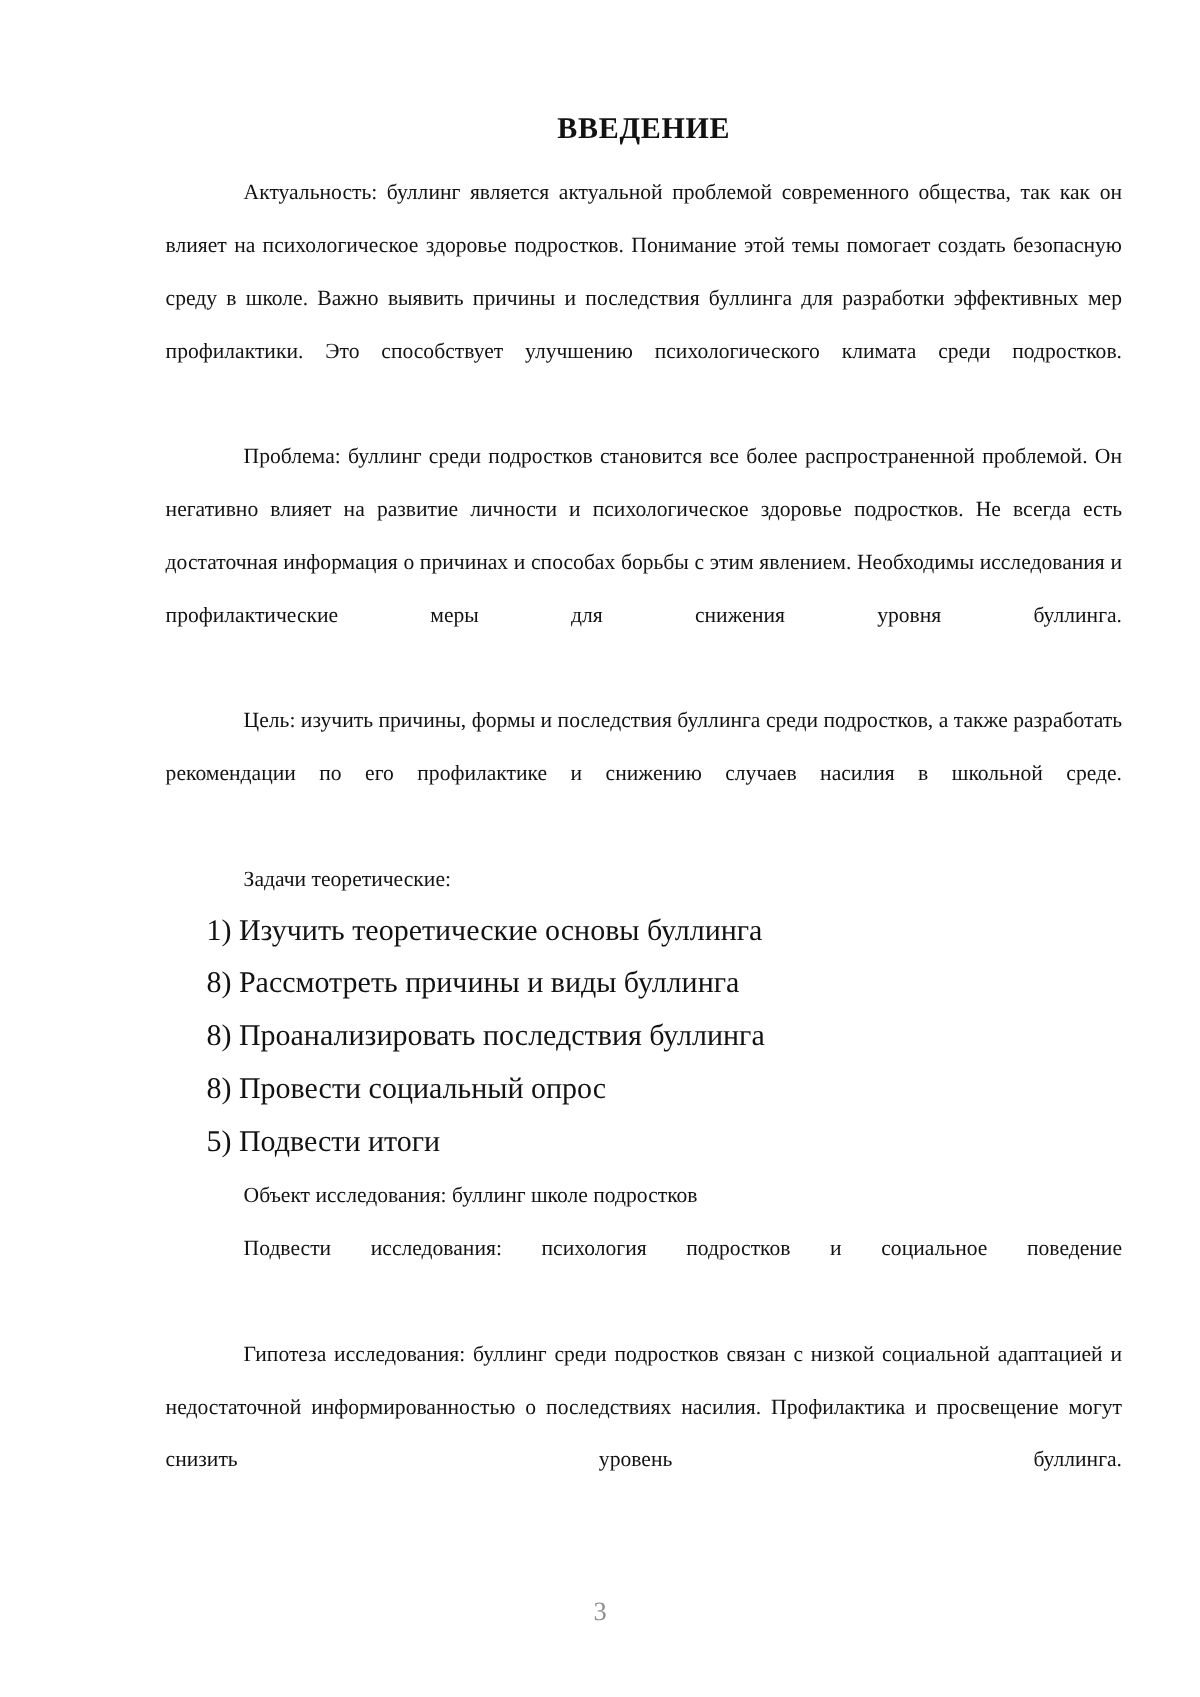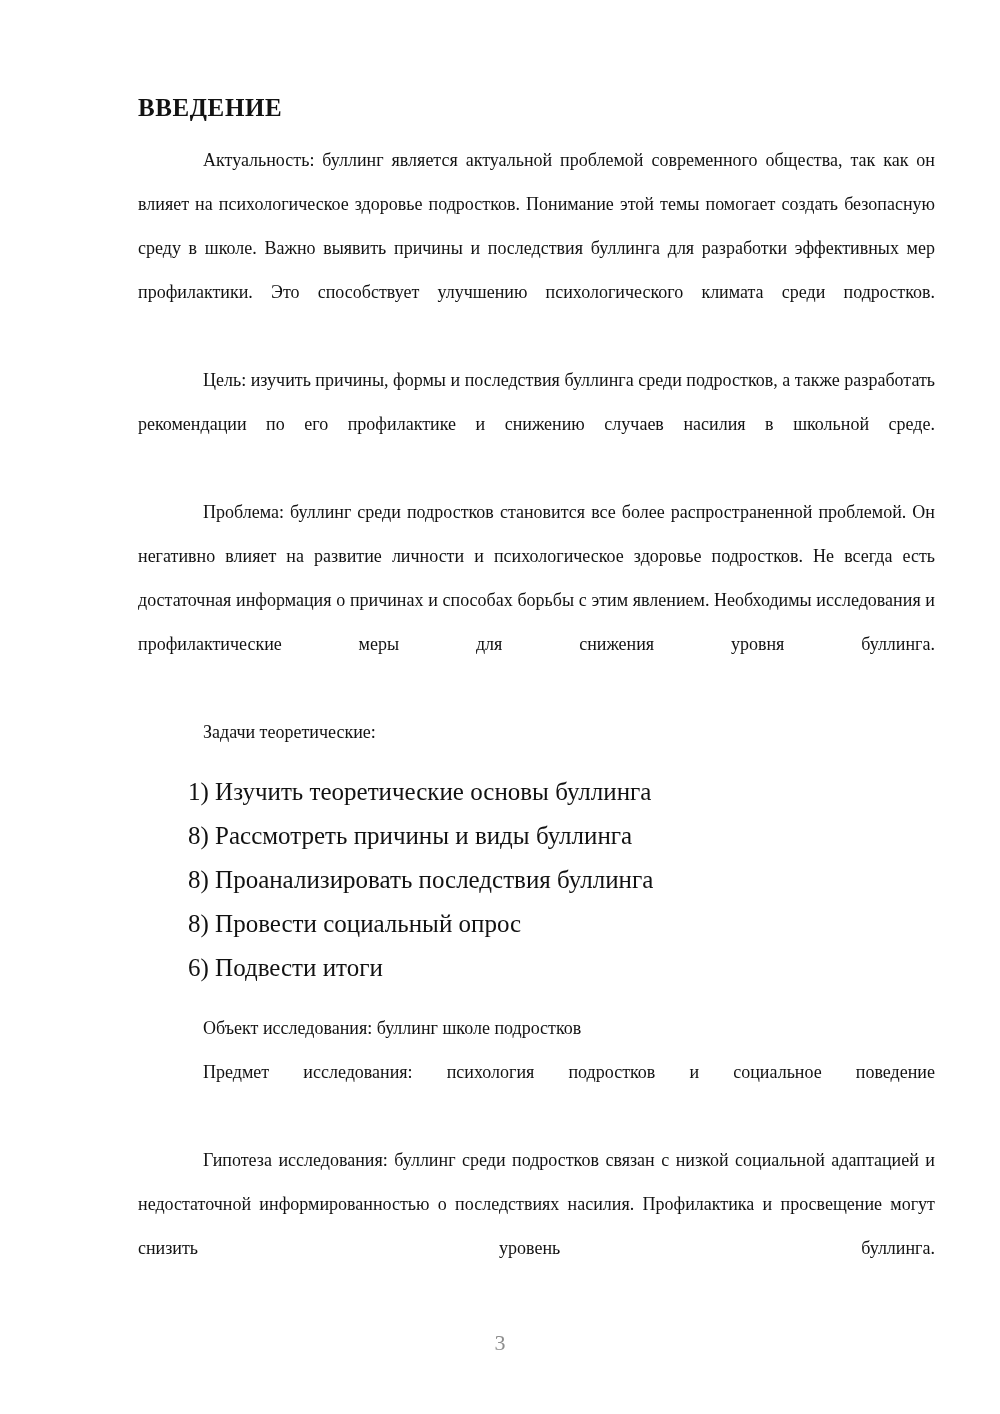--- a/index.html
+++ b/index.html
@@ -24,21 +24,21 @@
   .content {
     position: absolute;
     left: 138px;
     top: 86px;
     width: 797px;
   }
 
   .doc-title {
     font-size: 25px;
     font-weight: bold;
-    text-align: left;
+    text-align: center;
     letter-spacing: 0.6px;
     line-height: 44px;
     margin: 0 0 8px 0;
   }
 
   .para {
     font-size: 18px;
     line-height: 44px;
     text-align: justify;
     text-justify: inter-word;
@@ -53,21 +53,21 @@
     display: inline-block;
     width: 100%;
   }
 
   .para.no-stretch::after {
     content: none;
   }
 
   .list {
     list-style: none;
-    margin: 16px;
+    margin: 0;
     padding: 0;
   }
 
   .list-item {
     font-size: 25px;
     line-height: 44px;
     text-align: left;
     padding-left: 34px;
     margin: 0;
     white-space: nowrap;
@@ -89,37 +89,37 @@
 <body>
 
 <div class="page">
 
   <div class="content">
 
     <h1 class="doc-title">ВВЕДЕНИЕ</h1>
 
     <p class="para">Актуальность: буллинг является актуальной проблемой современного общества, так как он влияет на психологическое здоровье подростков. Понимание этой темы помогает создать безопасную среду в школе. Важно выявить причины и последствия буллинга для разработки эффективных мер профилактики. Это способствует улучшению психологического климата среди подростков.</p>
 
+    <p class="para">Проблема: буллинг среди подростков становится все более распространенной проблемой. Он негативно влияет на развитие личности и психологическое здоровье подростков. Не всегда есть достаточная информация о причинах и способах борьбы с этим явлением. Необходимы исследования и профилактические меры для снижения уровня буллинга.</p>
+
     <p class="para">Цель: изучить причины, формы и последствия буллинга среди подростков, а также разработать рекомендации по его профилактике и снижению случаев насилия в школьной среде.</p>
-
-    <p class="para">Проблема: буллинг среди подростков становится все более распространенной проблемой. Он негативно влияет на развитие личности и психологическое здоровье подростков. Не всегда есть достаточная информация о причинах и способах борьбы с этим явлением. Необходимы исследования и профилактические меры для снижения уровня буллинга.</p>
 
     <p class="para no-stretch">Задачи теоретические:</p>
 
     <ol class="list">
       <li class="list-item">1) Изучить теоретические основы буллинга</li>
       <li class="list-item">8) Рассмотреть причины и виды буллинга</li>
       <li class="list-item">8) Проанализировать последствия буллинга</li>
       <li class="list-item">8) Провести социальный опрос</li>
-      <li class="list-item">6) Подвести итоги</li>
+      <li class="list-item">5) Подвести итоги</li>
     </ol>
 
     <p class="para no-stretch">Объект исследования: буллинг школе подростков</p>
 
-    <p class="para">Предмет исследования: психология подростков и социальное поведение</p>
+    <p class="para">Подвести исследования: психология подростков и социальное поведение</p>
 
     <p class="para">Гипотеза исследования: буллинг среди подростков связан с низкой социальной адаптацией и недостаточной информированностью о последствиях насилия. Профилактика и просвещение могут снизить уровень буллинга.</p>
 
   </div>
 
   <div class="page-number">3</div>
 
 </div>
 
 </body></html>

